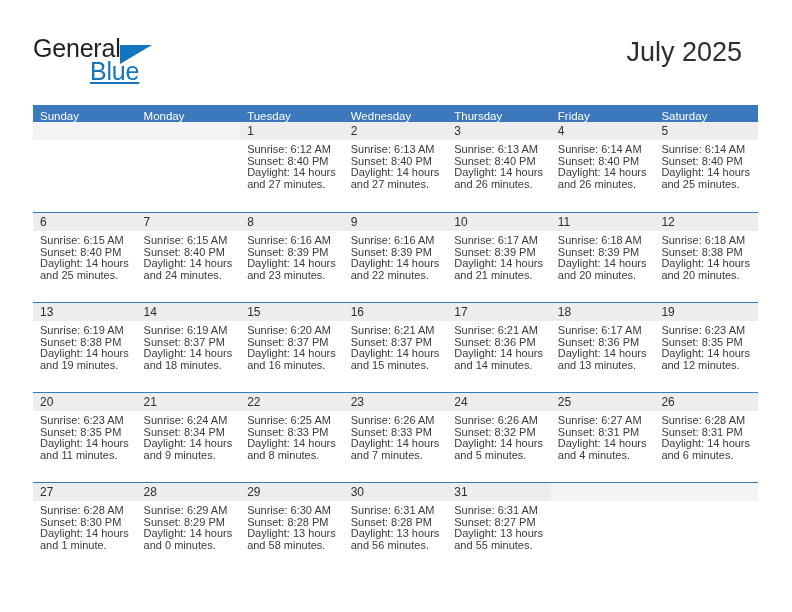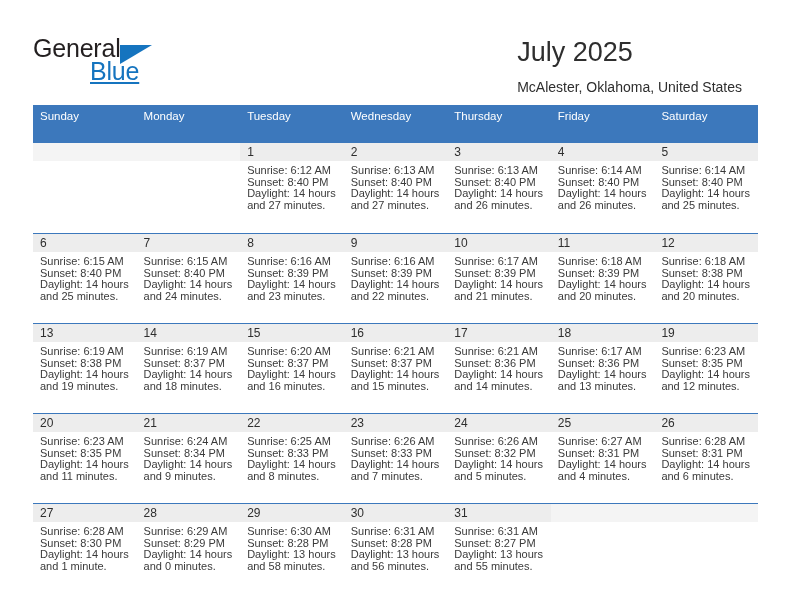--- a/index.html
+++ b/index.html
@@ -95,21 +95,21 @@
     width: 725px;
     border-collapse: collapse;
     table-layout: fixed;
   }
   .calendar th {
     background: #3c78bc;
     color: #ffffff;
     font-size: 11.5px;
     font-weight: normal;
     text-align: left;
-    padding: 4px 0 21px 7px;
+    padding: 4px 0 0 7px;
     height: 13px;
     vertical-align: middle;
   }
   .calendar td {
     vertical-align: top;
     padding: 0;
     border: 0;
     height: 90px;
     width: 103.57px;
   }
@@ -151,21 +151,20 @@
   <div class="header">
 
     <div class="logo">
       <span class="logo-general">General</span>
       <span class="logo-triangle"></span>
       <span class="logo-blue">Blue</span>
     </div>
 
     <div class="title-block">
       <div class="cal-title">July 2025</div>
-      <div class="cal-subtitle">McAlester, Oklahoma, United States</div>
     </div>
 
   </div>
 
   <table class="calendar">
     <thead>
       <tr>
         <th>Sunday</th>
         <th>Monday</th>
         <th>Tuesday</th>

